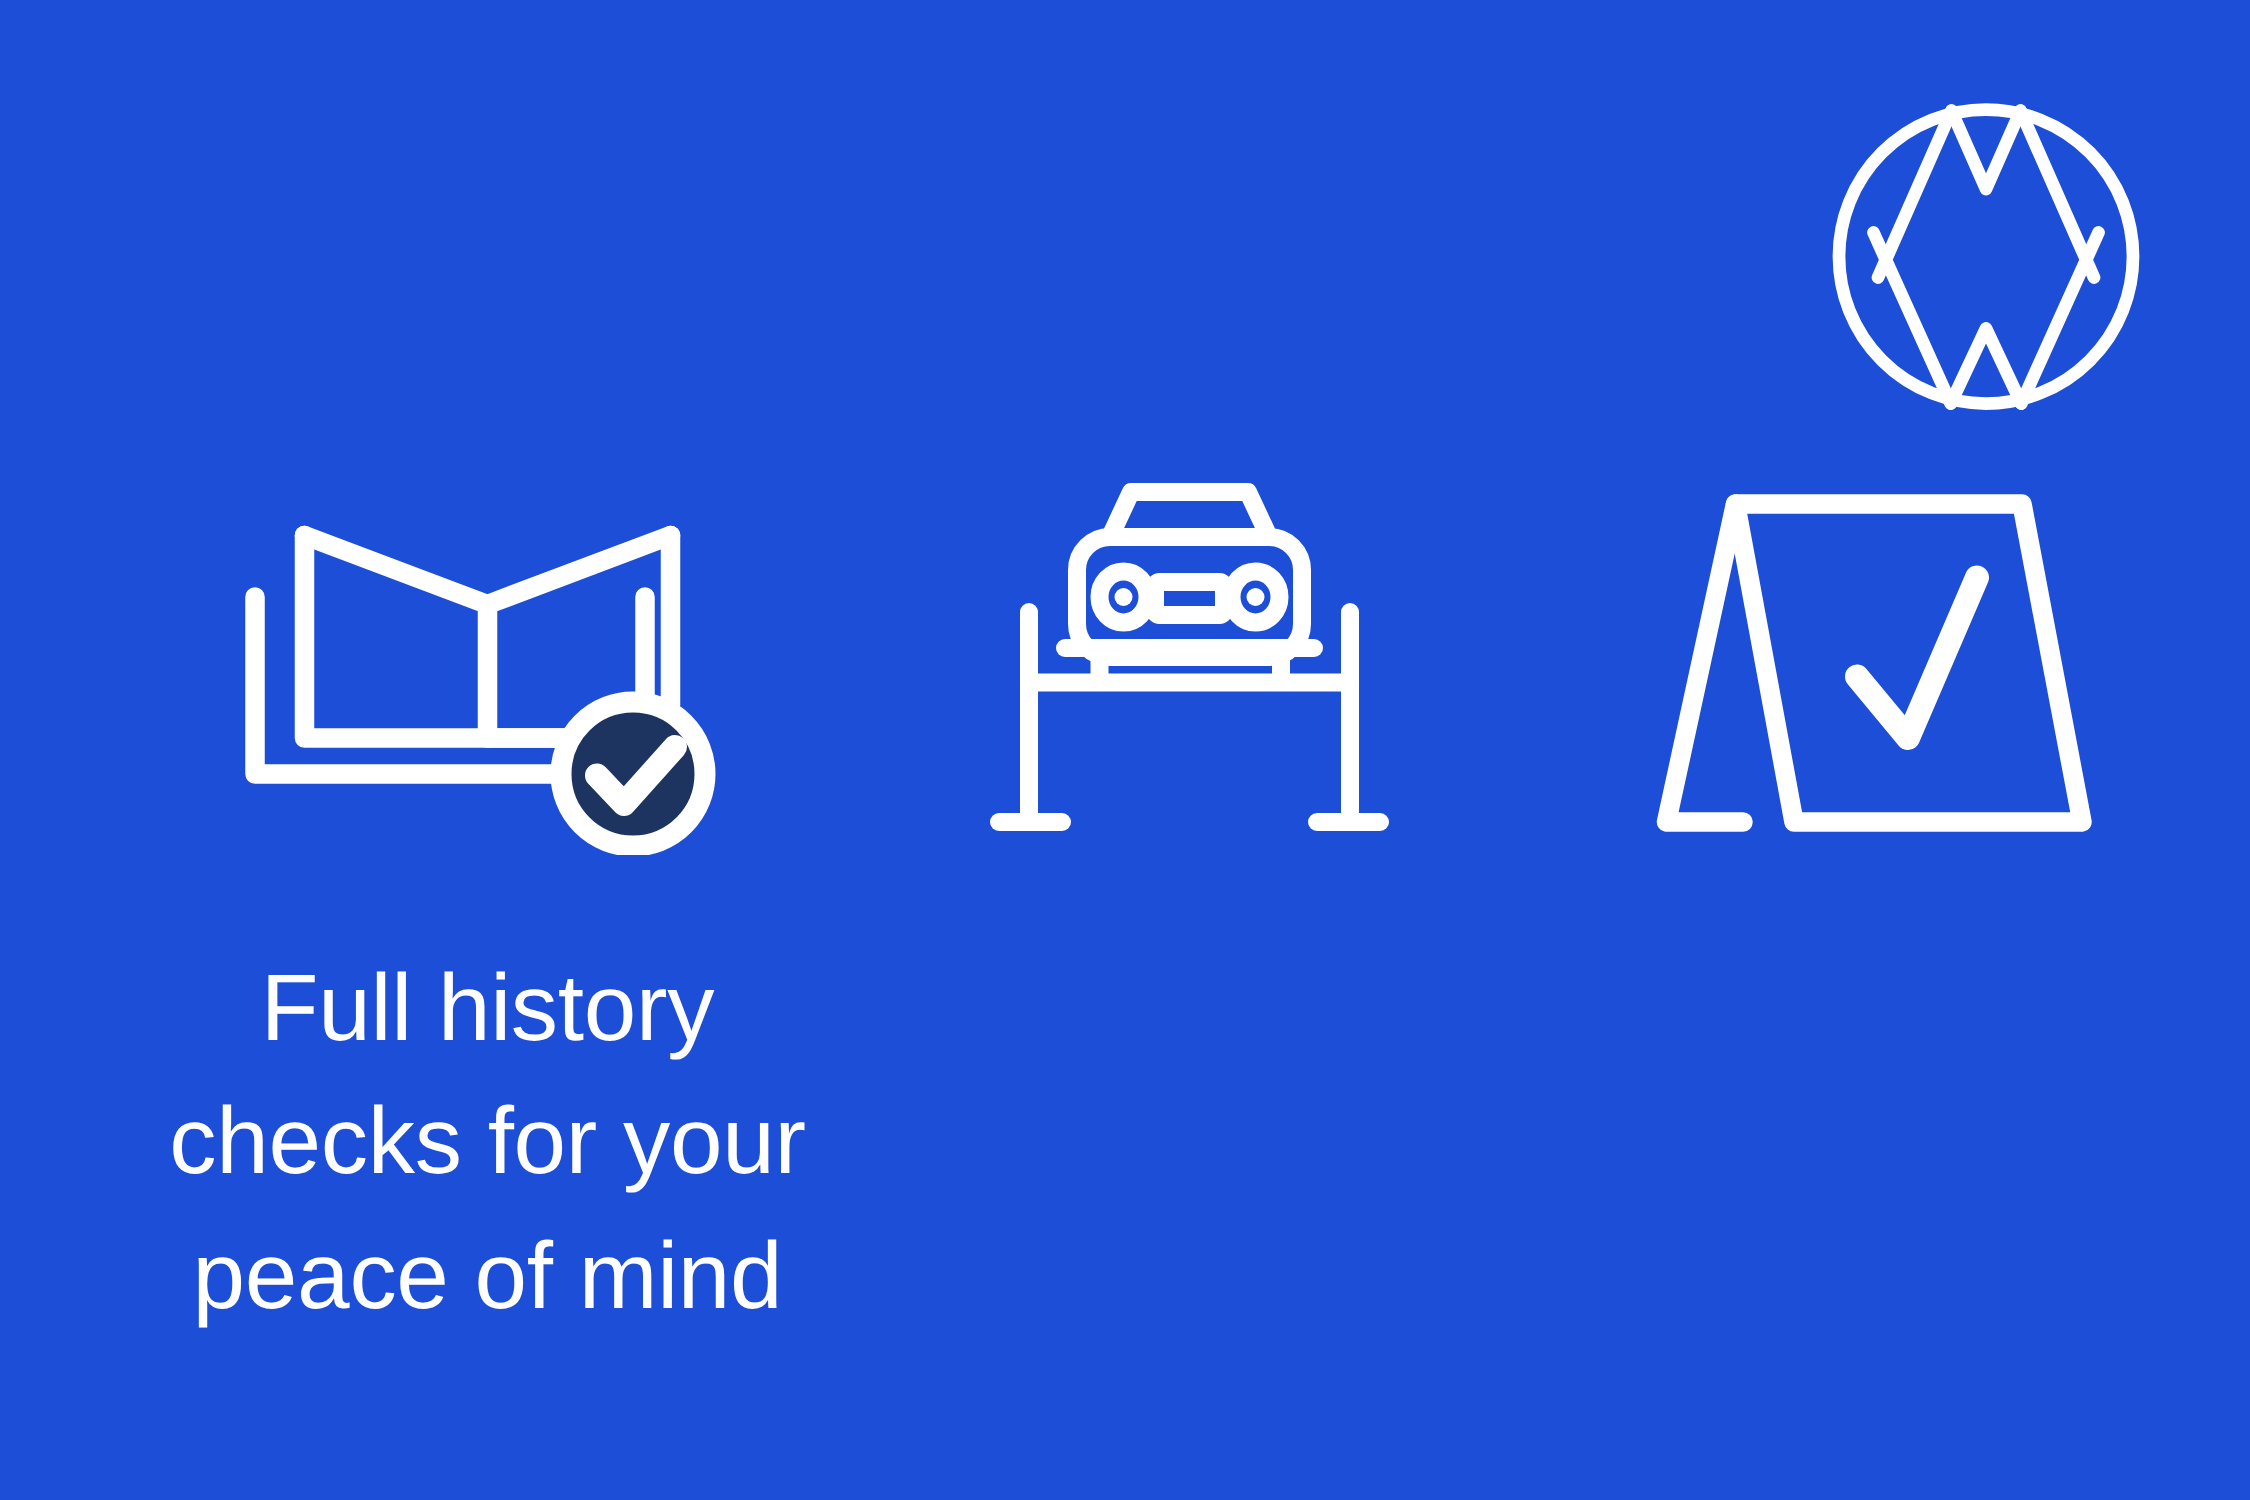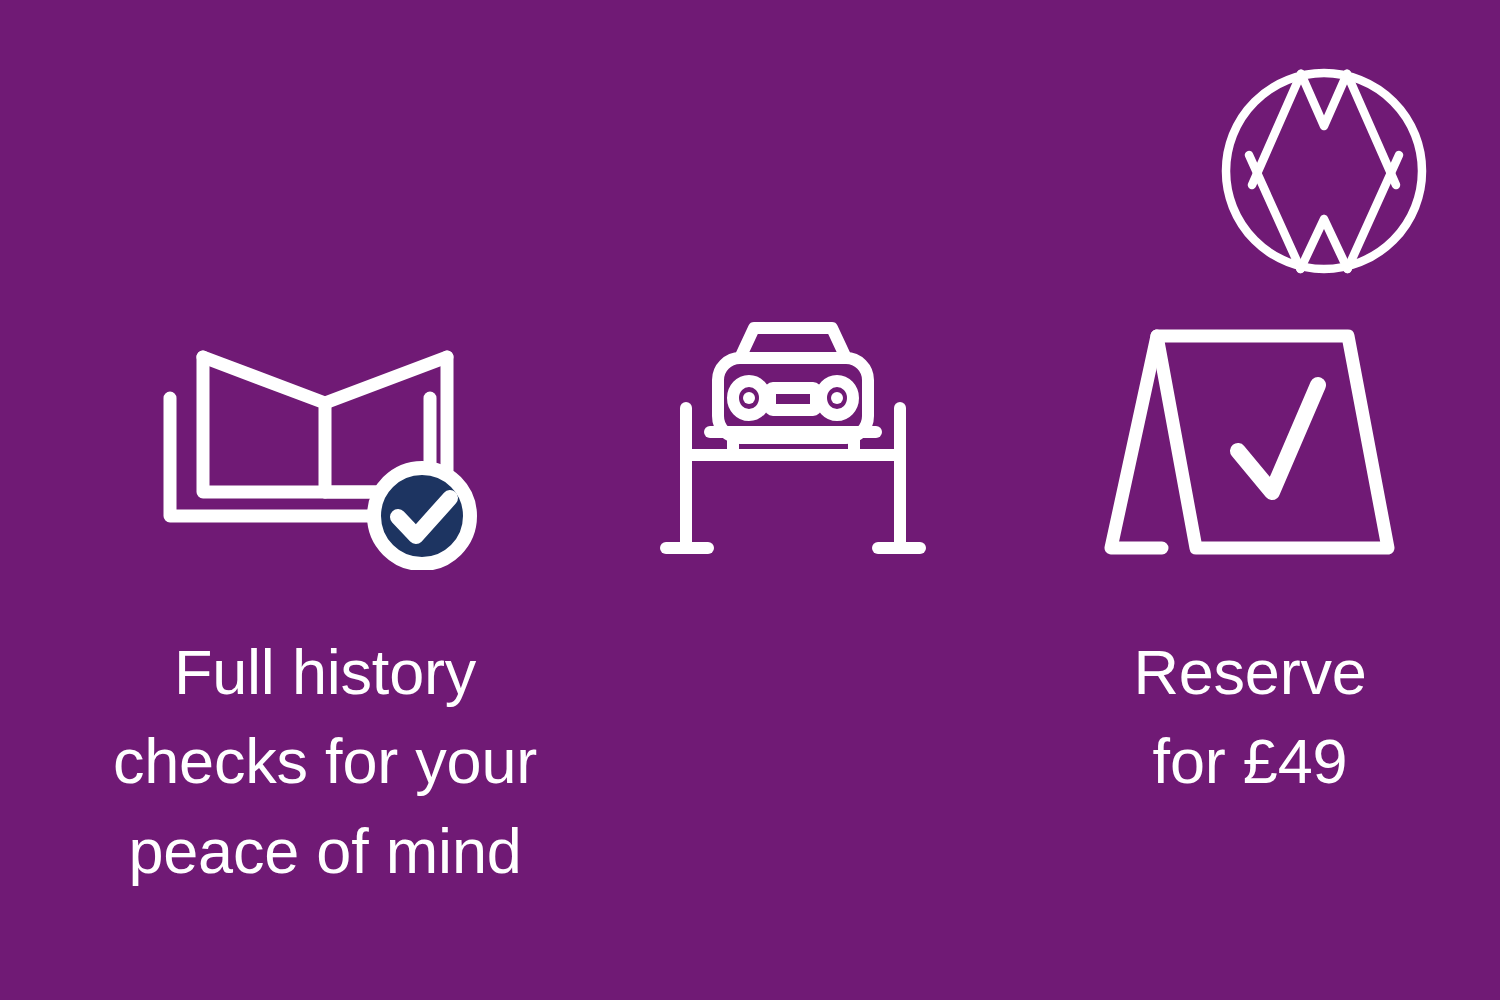--- a/index.html
+++ b/index.html
@@ -56,21 +56,21 @@
   #col-safety   .icon-box { width: 270px; height: 250px; margin-bottom: 58px; }
   #col-reserve  .icon-box { width: 300px; height: 250px; margin-bottom: 58px; }
 
   #col-history  .caption { font-size: 63px; }
   #col-safety   .caption { font-size: 63px; }
   #col-reserve  .caption { font-size: 63px; }
 </style>
 </head>
 <body style="background: rgb(29, 52, 97);">
 
-<div id="stage" style="background: #701a75;">
+<div id="stage" style="background: #1d4ed8;">
 
   <div id="vw-logo">
     <svg viewBox="0 0 210 212" width="210" height="212" aria-hidden="true">
       <g fill="none" stroke="#ffffff" stroke-width="8.5" stroke-linejoin="round" stroke-linecap="round">
         <circle cx="105" cy="106" r="98"></circle>
 
         <path d="M 105 154
                  L 81.5 204
                  M 105 154
                  L 128.5 204"></path>
@@ -166,17 +166,15 @@
         <g fill="none" stroke="#ffffff" stroke-width="13" stroke-linecap="round" stroke-linejoin="round">
 
           <path d="M 57 16 L 11 228 L 62 228"></path>
 
           <path d="M 57 16 L 248 16 L 288 228 L 96 228 Z"></path>
         </g>
 
         <path d="M 138 131 L 172 172 L 218 65" fill="none" stroke="#ffffff" stroke-width="16" stroke-linecap="round" stroke-linejoin="round"></path>
       </svg>
     </div>
-    <div class="caption" style="color: rgb(255, 255, 255);">Reserve
-for £49</div>
   </div>
 
 </div>
 
 </body></html>

